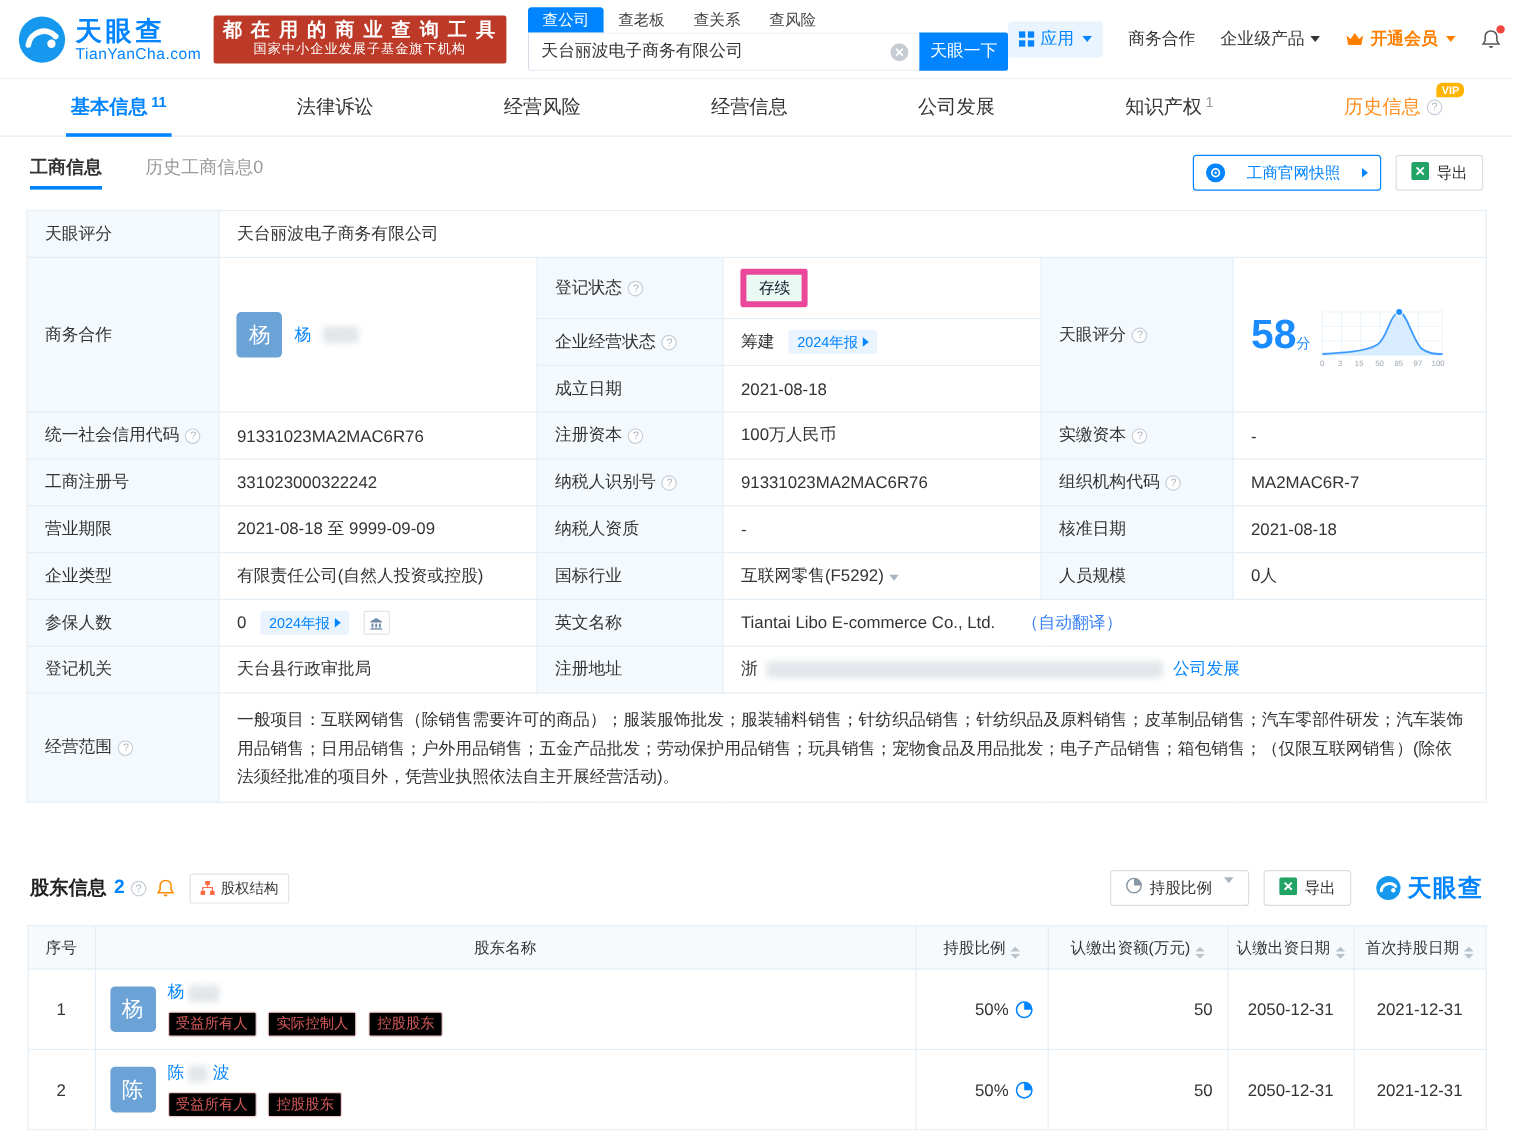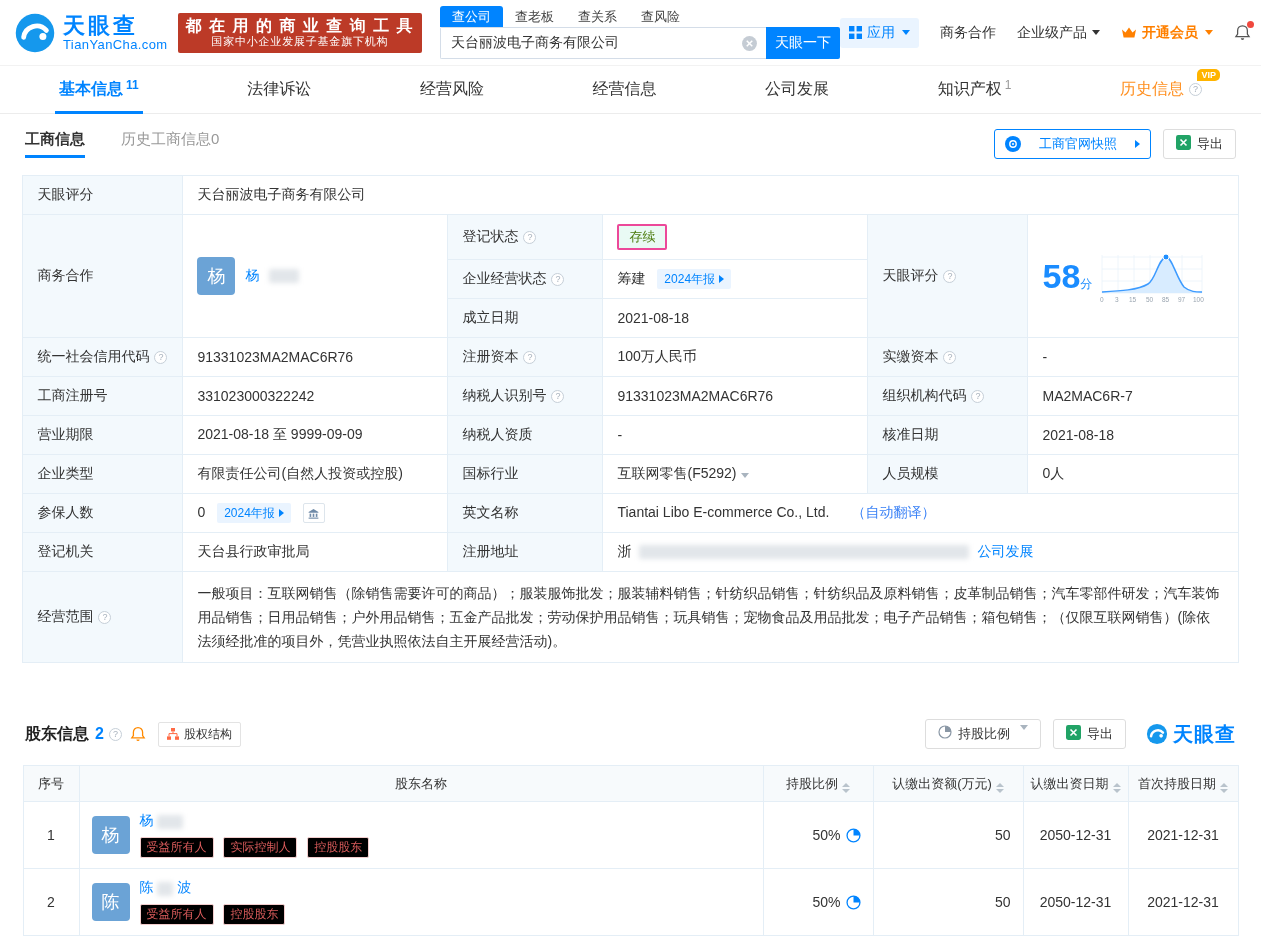--- a/index.html
+++ b/index.html
@@ -48,21 +48,21 @@
   .subnav-right{margin-left:auto;display:flex;gap:12px;align-items:center}
   .btn-snapshot{display:inline-flex;align-items:center;gap:18px;border:1px solid #0084ff;color:#0084ff;font-size:13px;padding:5px 10px;border-radius:3px;cursor:pointer;background:#fff}
   .btn-outline{display:inline-flex;align-items:flex-start;gap:6px;border:1px solid #ddd;color:#333;font-size:13px;padding:5px 12px;border-radius:3px;cursor:pointer;background:#fff}
   .caret-r-blue{width:0;height:0;border-top:4px solid transparent;border-bottom:4px solid transparent;border-left:5px solid #0084ff;display:inline-block}
   .caret-d-gray{display:inline-block;width:0;height:0;border-left:4px solid transparent;border-right:4px solid transparent;border-top:5px solid #a9b4bf;margin-left:4px}
   
   .info-table{width:1215px;margin:8px auto 0;border-collapse:collapse;table-layout:fixed}
   .info-table td{border:1px solid #e4eef6;font-size:14px;padding:9px 14px;vertical-align:middle;word-break:break-all;height:39px}
   .info-table td.lbl{background:#f3f9fd;color:#333}
   .lbl-inner{display:flex;align-items:center}
-  .green-badge{display:inline-block;border:2px solid #ec4899;background:#e9faf4;color:#4d7c0f;font-size:13px;padding:2px 10px;border-radius:2px;line-height:18px}
+  .green-badge{display:inline-block;border:5px solid #ec4899;background:#e9faf4;color:#0f172a;font-size:13px;padding:2px 10px;border-radius:2px;line-height:18px}
   .blue-tag{display:inline-flex;align-items:center;gap:4px;background:#eaf4ff;color:#0084ff;font-size:12px;padding:2px 7px;border-radius:2px;margin-left:8px;cursor:pointer;line-height:16px}
   .avatar{width:38px;height:38px;border-radius:4px;background:#6ba3d6;color:#fff;display:flex;align-items:center;justify-content:center;font-size:18px;flex:none}
   .rep-cell{display:flex;align-items:center;gap:10px}
   .name-link{color:#0084ff;cursor:pointer}
   .blur-box{display:inline-block;height:14px;background:#e2e6ea;border-radius:2px;filter:blur(2.5px);vertical-align:middle}
   .gray-note{color:#3b82f6;margin-left:22px}
   .score-wrap{display:flex;align-items:center;gap:8px}
   .score-num{color:#1a8cff;font-size:34px;font-weight:bold;line-height:1}
   .score-unit{color:#1a8cff;font-size:12px}
   .score-chart{width:104px;height:58px;flex:none}

